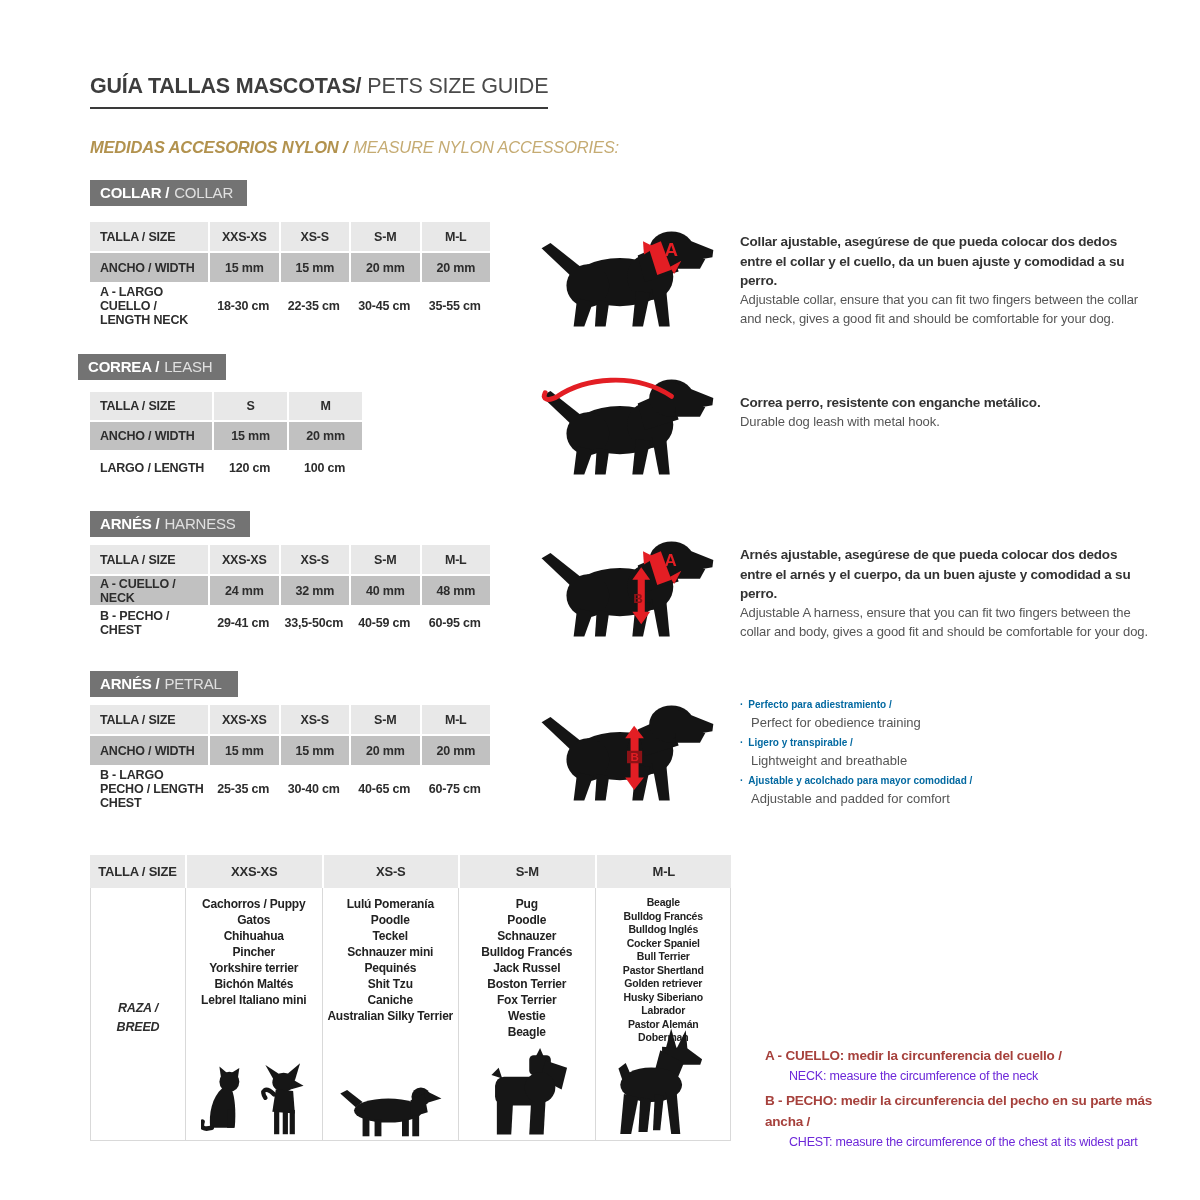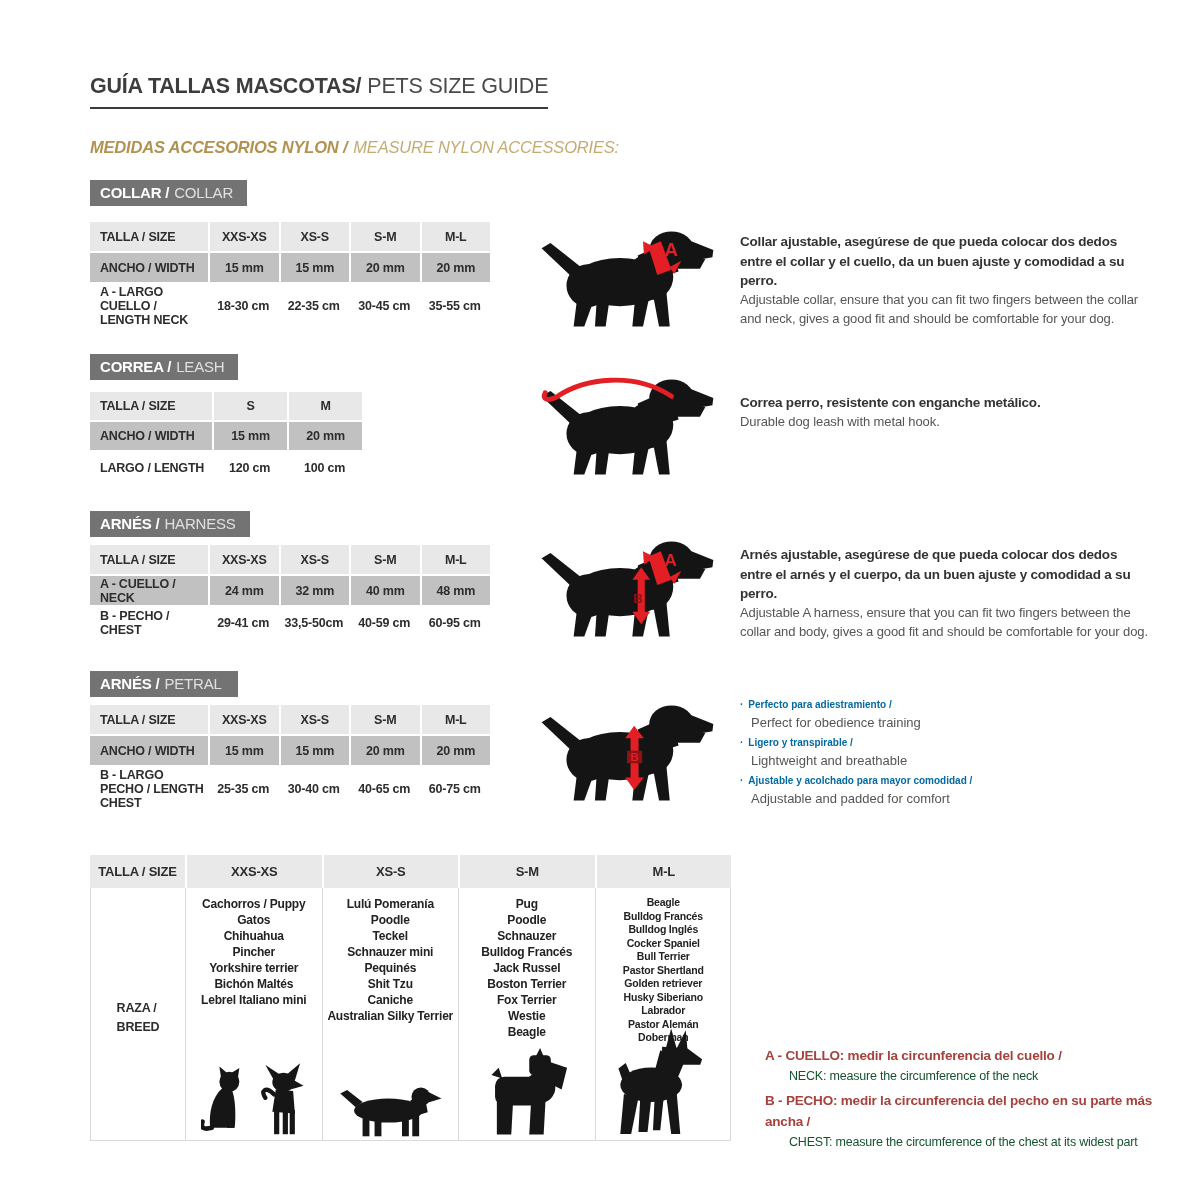--- a/index.html
+++ b/index.html
@@ -13,21 +13,21 @@
   .title-en { font-size: 21.5px; font-weight: 400; color: #4a4a4a; margin-left: 6px; }
   .t-subtitle { left: 90px; top: 138px; letter-spacing: -0.2px; font-style: italic; }
   .sub-es { font-size: 16.5px; font-weight: 700; color: #b2924e; }
   .sub-en { font-size: 16.5px; font-weight: 400; color: #c5ab72; margin-left: 6px; }
 
   
   .badge { height: 26px; line-height: 26px; background: #737373; padding: 0 14px 0 10px; min-width: 148px; letter-spacing: -0.2px; }
   .badge-es { color: #fff; font-weight: 700; font-size: 15px; }
   .badge-en { color: rgba(255,255,255,0.78); font-weight: 400; font-size: 15px; margin-left: 5px; }
   .b-collar { left: 90px; top: 180px; }
-  .b-correa { left: 90px; top: 354px; }
+  .b-correa { left: 78px; top: 354px; }
   .b-harness { left: 90px; top: 511px; }
   .b-petral { left: 90px; top: 671px; }
 
   
   .sz-table { letter-spacing: -0.2px; }
   .tb-collar { left: 90px; top: 222px; width: 400px; }
   .tb-correa { left: 90px; top: 392px; width: 272px; }
   .tb-harness { left: 90px; top: 545px; width: 400px; }
   .tb-petral { left: 90px; top: 705px; width: 400px; }
   .sz-row { display: flex; }
@@ -68,30 +68,30 @@
   .breed-table { left: 90px; top: 855px; width: 641px; letter-spacing: -0.2px; }
   .bt-header { display: flex; height: 33px; background: #e9e9e9; }
   .bt-hcell { flex: 0 0 136.5px; display: flex; align-items: center; justify-content: center;
               font-weight: 700; font-size: 13px; color: #2d2d2d; }
   .bt-hcell + .bt-hcell { border-left: 2px solid #fff; }
   .bt-hlabel { flex: 0 0 95px; }
   .bt-body { display: flex; height: 253px; background: #fff; border: 1px solid #d9d9d9; border-top: none; }
   .bt-col { flex: 0 0 136.5px; position: relative; padding-top: 8px; text-align: center; }
   .bt-col + .bt-col { border-left: 1px solid #d9d9d9; }
   .bt-label-col { flex: 0 0 94px; display: flex; align-items: center; justify-content: center; }
-  .raza-label { font-weight: 700; font-size: 12.5px; color: #2d2d2d; white-space: pre-line; text-align: left; line-height: 1.5; }
+  .raza-label { font-weight: 700; font-size: 12.5px; color: #2d2d2d; white-space: pre-line; text-align: center; line-height: 1.5; font-style: italic; }
   .breed-list { font-weight: 700; font-size: 12px; line-height: 16px; color: #222; }
   .bt-col-ml .breed-list { font-size: 10.5px; line-height: 13.5px; }
   .bt-animals { position: absolute; bottom: 2px; left: 0; width: 100%;
                 display: flex; align-items: flex-end; justify-content: center; gap: 8px; }
 
   
   .notes { left: 765px; top: 1046px; width: 425px; letter-spacing: -0.2px; }
   .note-bold { font-weight: 700; font-size: 13.5px; color: #a6413c; line-height: 1.55; }
-  .note-reg { font-weight: 400; font-size: 12.5px; color: #14532d; line-height: 1.5; margin-left: 24px; margin-bottom: 5px; }
+  .note-reg { font-weight: 400; font-size: 12.5px; color: #6d28d9; line-height: 1.5; margin-left: 24px; margin-bottom: 5px; }
 
   svg text { font-family: "Liberation Sans", sans-serif; }
 </style>
 </head>
 <body>
 
 <div class="canvas">
 
   <svg width="0" height="0" style="position:absolute" aria-hidden="true">
     <defs>

